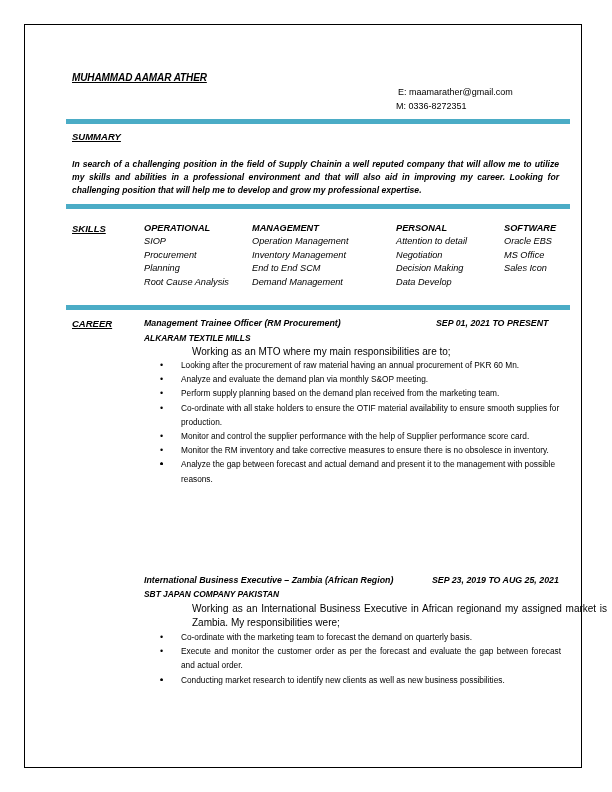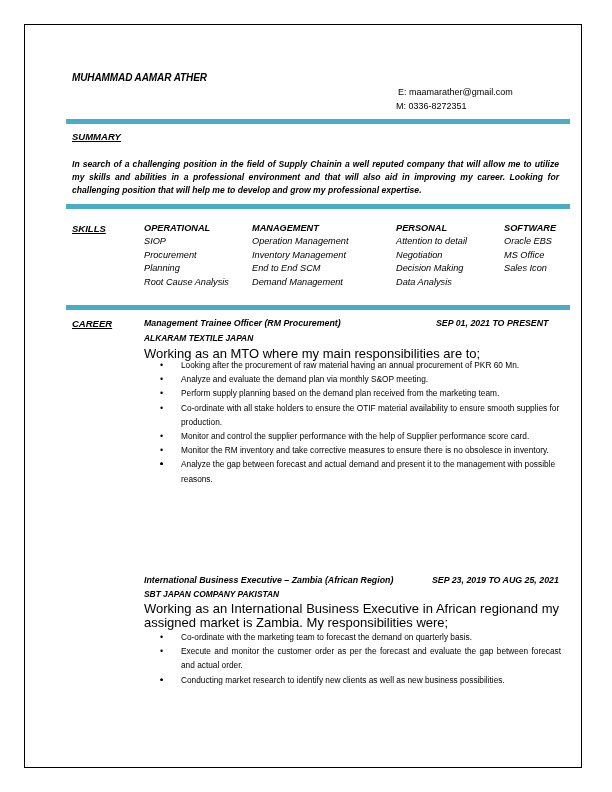--- a/index.html
+++ b/index.html
@@ -1,29 +1,29 @@
 <!DOCTYPE html>
 <html><head>
   <meta charset="utf-8">
   <style>
     html, body { margin: 0; padding: 0; background: #ffffff; }
     body { width: 612px; height: 792px; position: relative; font-family: "Liberation Sans", sans-serif; color: #000; overflow: hidden; }
     .frame { position: absolute; left: 24px; top: 24px; width: 558px; height: 744px; border: 1px solid #000; box-sizing: border-box; }
     .abs { position: absolute; white-space: nowrap; }
-    .name { left: 72px; top: 72px; font-size: 10px; font-weight: bold; font-style: italic; letter-spacing: -0.1px; }
+    .name { left: 72px; top: 72px; font-size: 10px; font-weight: bold; font-style: italic; text-decoration: underline; letter-spacing: -0.1px; }
     .contact { font-size: 9px; }
     .rule { position: absolute; left: 66px; width: 504px; height: 5px; background: #4bacc6; }
     .sec-title { font-size: 9.5px; font-weight: bold; font-style: italic; text-decoration: underline; }
     .summary { position: absolute; left: 72px; top: 158px; width: 487px; font-size: 8.6px; font-weight: bold; font-style: italic; line-height: 13px; text-align: justify; }
     .skill-col { position: absolute; top: 222px; font-size: 9.2px; font-style: italic; line-height: 13.4px; }
     .skill-col .hdr { font-weight: bold; }
     .job-title { font-size: 8.8px; font-weight: bold; font-style: italic; }
     .job-date { font-size: 8.8px; font-weight: bold; font-style: italic; }
     .company { font-size: 8.4px; font-weight: bold; font-style: italic; }
-    .intro { font-size: 13px; }
+    .intro { font-size: 10px; margin-left: 48px; }
     .bullets { position: absolute; left: 160px; margin: 0; padding: 0; list-style: none; font-size: 8.3px; line-height: 14.2px; }
     .bullets li { position: relative; padding-left: 21px; width: 380px; }
     .bullets li .dot { position: absolute; left: 0; top: 0; font-size: 9px; }
     .bullets.b2 li { width: 380px; text-align: justify; }
   </style>
 </head>
 <body>
 
 <div class="frame"></div>
 
@@ -52,36 +52,36 @@
   <div>Operation Management</div>
   <div>Inventory Management</div>
   <div>End to End SCM</div>
   <div>Demand Management</div>
 </div>
 <div class="skill-col" style="left:396px;">
   <div class="hdr">PERSONAL</div>
   <div>Attention to detail</div>
   <div>Negotiation</div>
   <div>Decision Making</div>
-  <div>Data Analysis</div>
+  <div>Data Develop</div>
 </div>
 <div class="skill-col" style="left:504px;">
   <div class="hdr">SOFTWARE</div>
   <div>Oracle EBS</div>
   <div>MS Office</div>
   <div>Sales Icon</div>
 </div>
 
 <div class="rule" style="top:305px;"></div>
 
 <div class="abs sec-title" style="left:72px; top:318px;">CAREER</div>
 
 <div class="abs job-title" style="left:144px; top:318px;">Management Trainee Officer (RM Procurement)</div>
 <div class="abs job-date" style="left:436px; top:318px;">SEP 01, 2021 TO PRESENT</div>
-<div class="abs company" style="left:144px; top:333px;">ALKARAM TEXTILE JAPAN</div>
+<div class="abs company" style="left:144px; top:333px;">ALKARAM TEXTILE MILLS</div>
 <div class="abs intro" style="left:144px; top:346px;">Working as an MTO where my main responsibilities are to;</div>
 
 <ul class="bullets" style="top:358px;">
   <li style="width:400px; white-space:nowrap;"><span class="dot">•</span><span>Looking after the procurement of raw material having an annual procurement of PKR 60 Mn.</span></li>
   <li><span class="dot">•</span><span>Analyze and evaluate the demand plan via monthly S&amp;OP meeting.</span></li>
   <li><span class="dot">•</span><span>Perform supply planning based on the demand plan received from the marketing team.</span></li>
   <li><span class="dot">•</span><span>Co-ordinate with all stake holders to ensure the OTIF material availability to ensure smooth supplies for production.</span></li>
   <li><span class="dot">•</span><span>Monitor and control the supplier performance with the help of Supplier performance score card.</span></li>
   <li><span class="dot">•</span><span>Monitor the RM inventory and take corrective measures to ensure there is no obsolesce in inventory.</span></li>
   <li><span class="dot">•</span></li>

